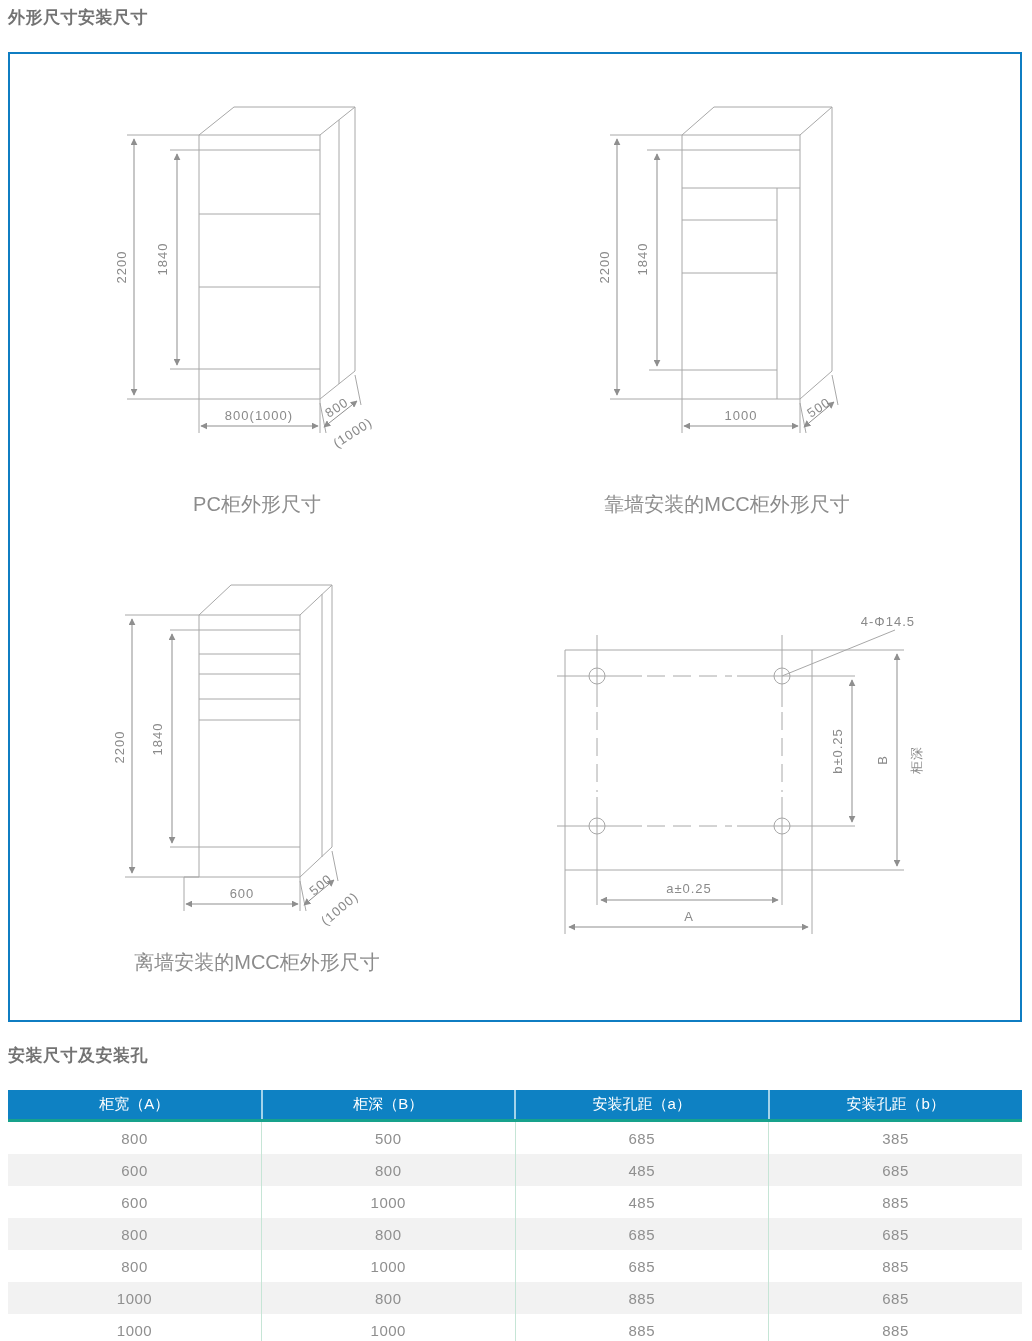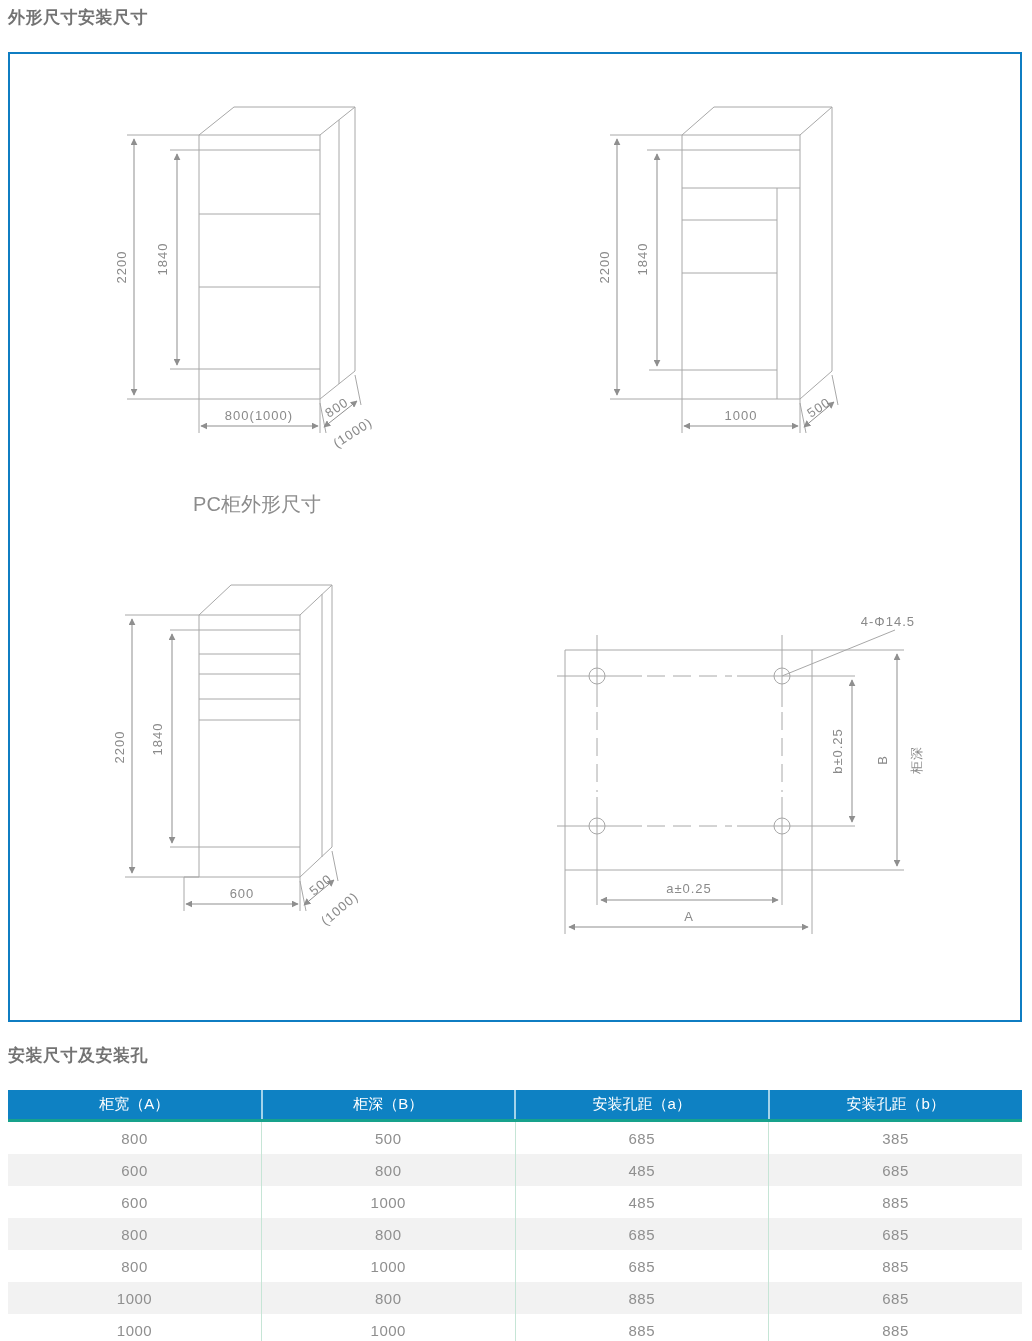--- a/index.html
+++ b/index.html
@@ -185,20 +185,22 @@
       <text class="dimtxt" text-anchor="end" x="368" y="24">4-Φ14.5</text>
       <text class="dimtxt" text-anchor="middle" transform="rotate(-90 291 149)" x="291" y="153">b±0.25</text>
       <text class="dimtxt" text-anchor="middle" transform="rotate(-90 336 158)" x="336" y="162">B</text>
       <text class="dimtxt" text-anchor="middle" transform="rotate(-90 370 158)" x="370" y="162">柜深</text>
       <text class="dimtxt" text-anchor="middle" x="142" y="291">a±0.25</text>
       <text class="dimtxt" text-anchor="middle" x="142" y="319">A</text>
     </g>
   </svg>
 
   <div class="caption" style="left:87px;top:437px">PC柜外形尺寸</div>
+  <div class="caption" style="left:557px;top:437px">靠墙安装的MCC柜外形尺寸</div>
+  <div class="caption" style="left:87px;top:895px">离墙安装的MCC柜外形尺寸</div>
 </div>
 
 <div class="sec-title" style="top:1044px">安装尺寸及安装孔</div>
 
 <table class="mount-table">
   <thead>
     <tr>
       <th>柜宽（A）</th>
       <th>柜深（B）</th>
       <th>安装孔距（a）</th>

